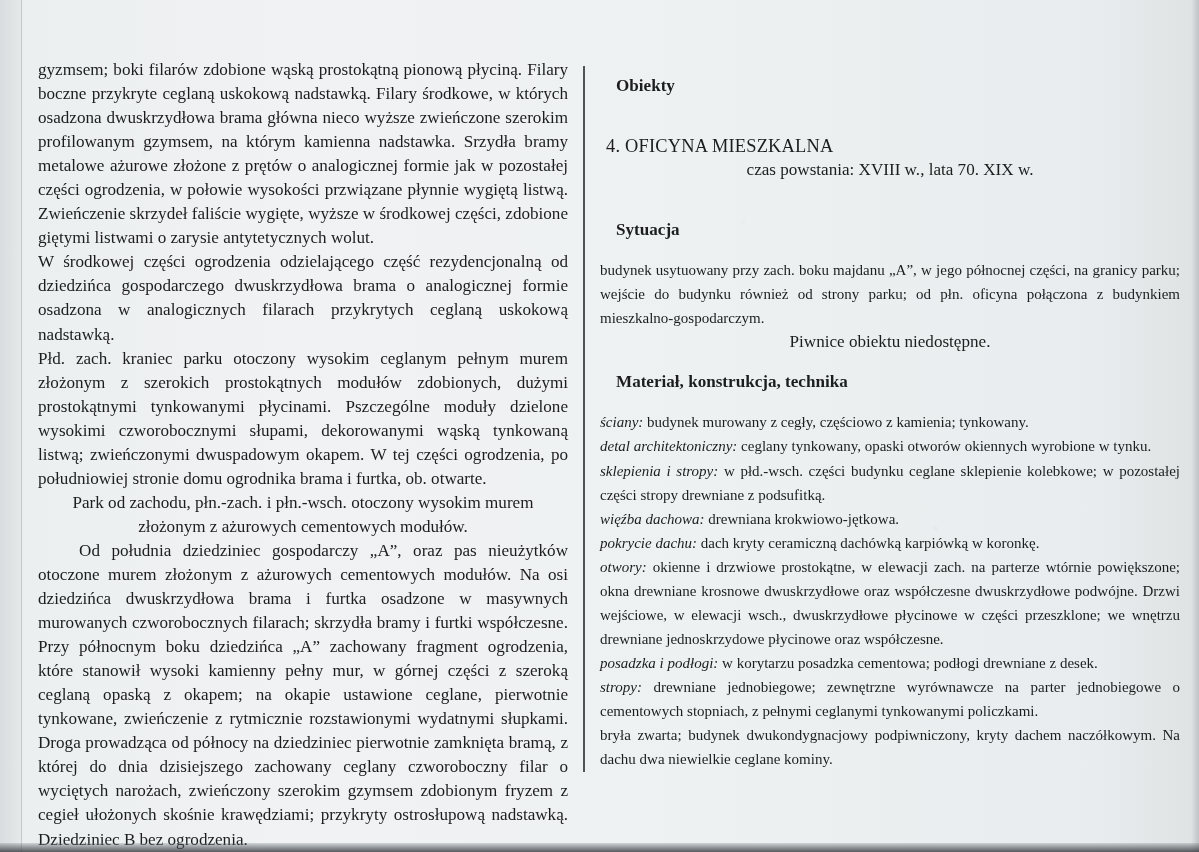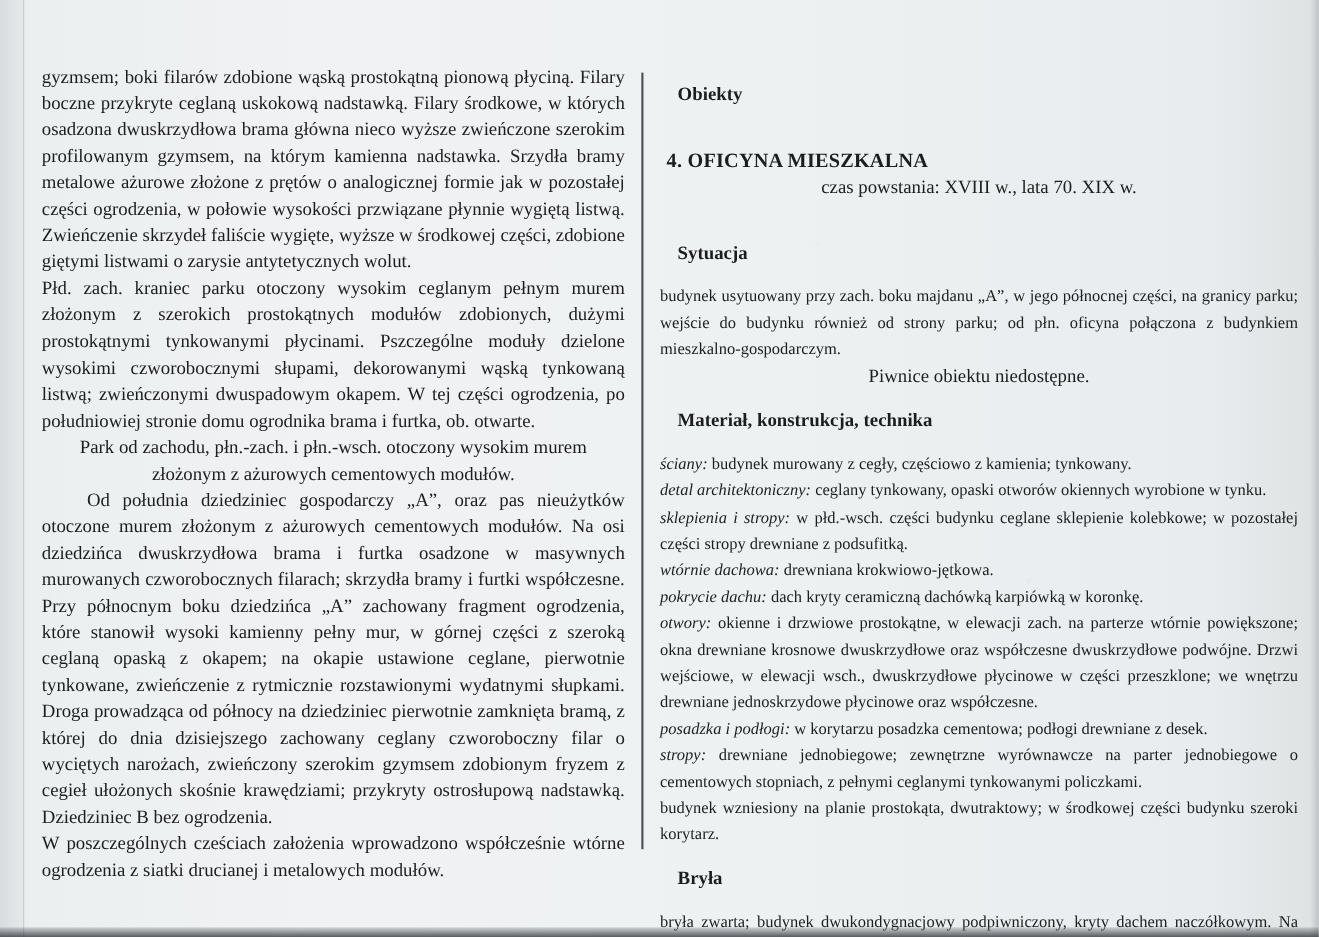--- a/index.html
+++ b/index.html
@@ -106,21 +106,21 @@
   .heading {
     margin: 16px;
     font-size: 17.1px;
     line-height: 24.05px;
     font-weight: bold;
   }
   .heading-main {
     margin: 0;
     font-size: 18.4px;
     line-height: 24.05px;
-    font-weight: bold;
+    font-weight: normal;
     letter-spacing: 0.2px;
     padding-left: 6px;
   }
   .spacer-md { height: 20px; }
   .term {
     font-style: italic;
   }
   .line {
     margin: 0;
     font-size: 17.1px;
@@ -141,20 +141,21 @@
   <div class="scan-edge-left-shade"></div>
   <div class="scan-edge-left"></div>
   <div class="grain"></div>
 
   <div class="divider"></div>
 
   <div class="columns">
 
     <div class="col col-left">
       <p class="par">gyzmsem; boki filarów zdobione wąską prostokątną pionową płyciną. Filary boczne przykryte ceglaną uskokową nadstawką. Filary środkowe, w których osadzona dwuskrzydłowa brama główna nieco wyższe zwieńczone szerokim profilowanym gzymsem, na którym kamienna nadstawka. Srzydła bramy metalowe ażurowe złożone z prętów o analogicznej formie jak w pozostałej części ogrodzenia, w połowie wysokości przwiązane płynnie wygiętą listwą. Zwieńczenie skrzydeł faliście wygięte, wyższe w środkowej części, zdobione giętymi listwami o zarysie antytetycznych wolut.</p>
+      <p class="par">W środkowej części ogrodzenia odzielającego część rezydencjonalną od dziedzińca gospodarczego dwuskrzydłowa brama o analogicznej formie osadzona w analogicznych filarach przykrytych ceglaną uskokową nadstawką.</p>
       <p class="par">Płd. zach. kraniec parku otoczony wysokim ceglanym pełnym murem złożonym z szerokich prostokątnych modułów zdobionych, dużymi prostokątnymi tynkowanymi płycinami. Pszczególne moduły dzielone wysokimi czworobocznymi słupami, dekorowanymi wąską tynkowaną listwą; zwieńczonymi dwuspadowym okapem. W tej części ogrodzenia, po południowiej stronie domu ogrodnika brama i furtka, ob. otwarte.</p>
       <p class="par noj">Park od zachodu, płn.-zach. i płn.-wsch. otoczony wysokim murem złożonym z ażurowych cementowych modułów.</p>
       <p class="par indent">Od południa dziedziniec gospodarczy „A”, oraz pas nieużytków otoczone murem złożonym z ażurowych cementowych modułów. Na osi dziedzińca dwuskrzydłowa brama i furtka osadzone w masywnych murowanych czworobocznych filarach; skrzydła bramy i furtki współczesne. Przy północnym boku dziedzińca „A” zachowany fragment ogrodzenia, które stanowił wysoki kamienny pełny mur, w górnej części z szeroką ceglaną opaską z okapem; na okapie ustawione ceglane, pierwotnie tynkowane, zwieńczenie z rytmicznie rozstawionymi wydatnymi słupkami. Droga prowadząca od północy na dziedziniec pierwotnie zamknięta bramą, z której do dnia dzisiejszego zachowany ceglany czworoboczny filar o wyciętych narożach, zwieńczony szerokim gzymsem zdobionym fryzem z cegieł ułożonych skośnie krawędziami; przykryty ostrosłupową nadstawką. Dziedziniec B bez ogrodzenia.</p>
       <p class="par">W poszczególnych cześciach założenia wprowadzono współcześnie wtórne ogrodzenia z siatki drucianej i metalowych modułów.</p>
     </div>
 
     <div class="col col-right">
 
       <p class="heading">Obiekty</p>
 
@@ -170,33 +171,31 @@
       <p class="line">Piwnice obiektu niedostępne.</p>
 
       <p class="heading">Materiał, konstrukcja, technika</p>
 
       <p class="entry"><span class="term">ściany:</span><span> budynek murowany z cegły, częściowo z kamienia; tynkowany.</span></p>
 
       <p class="entry"><span class="term">detal architektoniczny:</span><span>  ceglany tynkowany, opaski otworów okiennych wyrobione w tynku.</span></p>
 
       <p class="entry"><span class="term">sklepienia i stropy:</span><span> w płd.-wsch. części budynku ceglane sklepienie kolebkowe; w pozostałej części stropy drewniane z podsufitką.</span></p>
 
-      <p class="entry"><span class="term">wtórnie dachowa:</span><span> drewniana krokwiowo-jętkowa.</span></p>
+      <p class="entry"><span class="term">więźba dachowa:</span><span> drewniana krokwiowo-jętkowa.</span></p>
 
       <p class="entry"><span class="term">pokrycie dachu:</span><span> dach kryty ceramiczną dachówką karpiówką w koronkę.</span></p>
 
       <p class="entry"><span class="term">otwory:</span><span> okienne i drzwiowe prostokątne, w elewacji zach. na parterze wtórnie powiększone; okna drewniane krosnowe dwuskrzydłowe oraz współczesne dwuskrzydłowe podwójne. Drzwi wejściowe, w elewacji wsch., dwuskrzydłowe płycinowe w części przeszklone; we wnętrzu drewniane jednoskrzydowe płycinowe oraz współczesne.</span></p>
 
       <p class="entry"><span class="term">posadzka i podłogi:</span><span> w korytarzu posadzka cementowa; podłogi drewniane z desek.</span></p>
 
       <p class="entry"><span class="term">stropy:</span><span> drewniane jednobiegowe; zewnętrzne wyrównawcze na parter jednobiegowe o cementowych stopniach, z pełnymi ceglanymi tynkowanymi policzkami.</span></p>
 
-      <p class="entry">budynek wzniesiony na planie prostokąta, dwutraktowy; w środkowej części budynku szeroki korytarz.</p>
-
-      <p class="heading">Bryła</p>
+
       <p class="entry">bryła zwarta; budynek dwukondygnacjowy podpiwniczony, kryty dachem naczółkowym. Na dachu dwa niewielkie ceglane kominy.</p>
 
     </div>
   </div>
 
   <div class="scan-edge-right"></div>
   <div class="scan-edge-bottom"></div>
 </div>
 
 </body></html>

